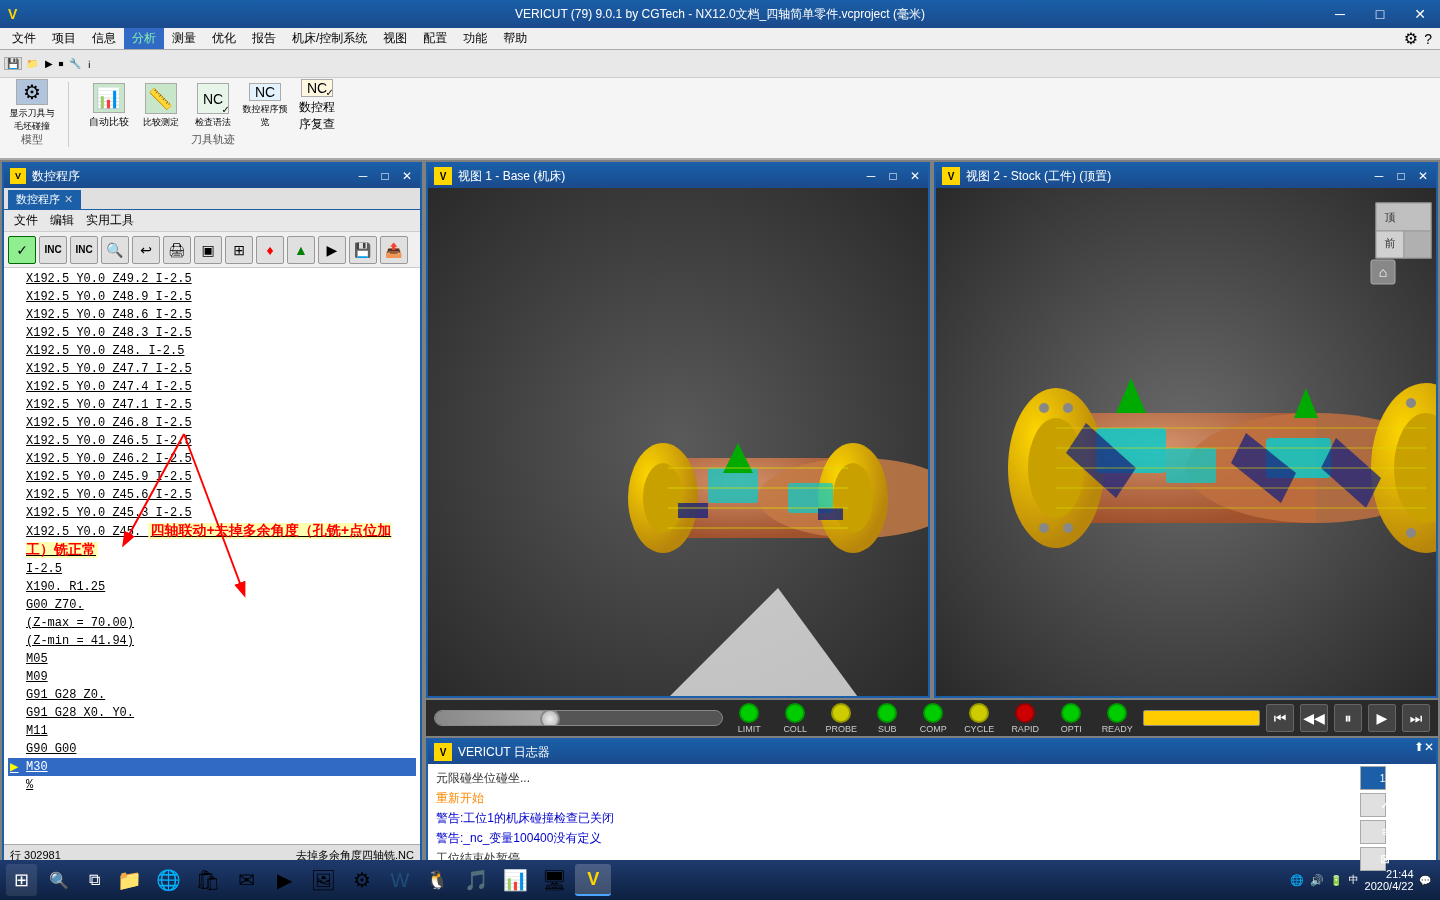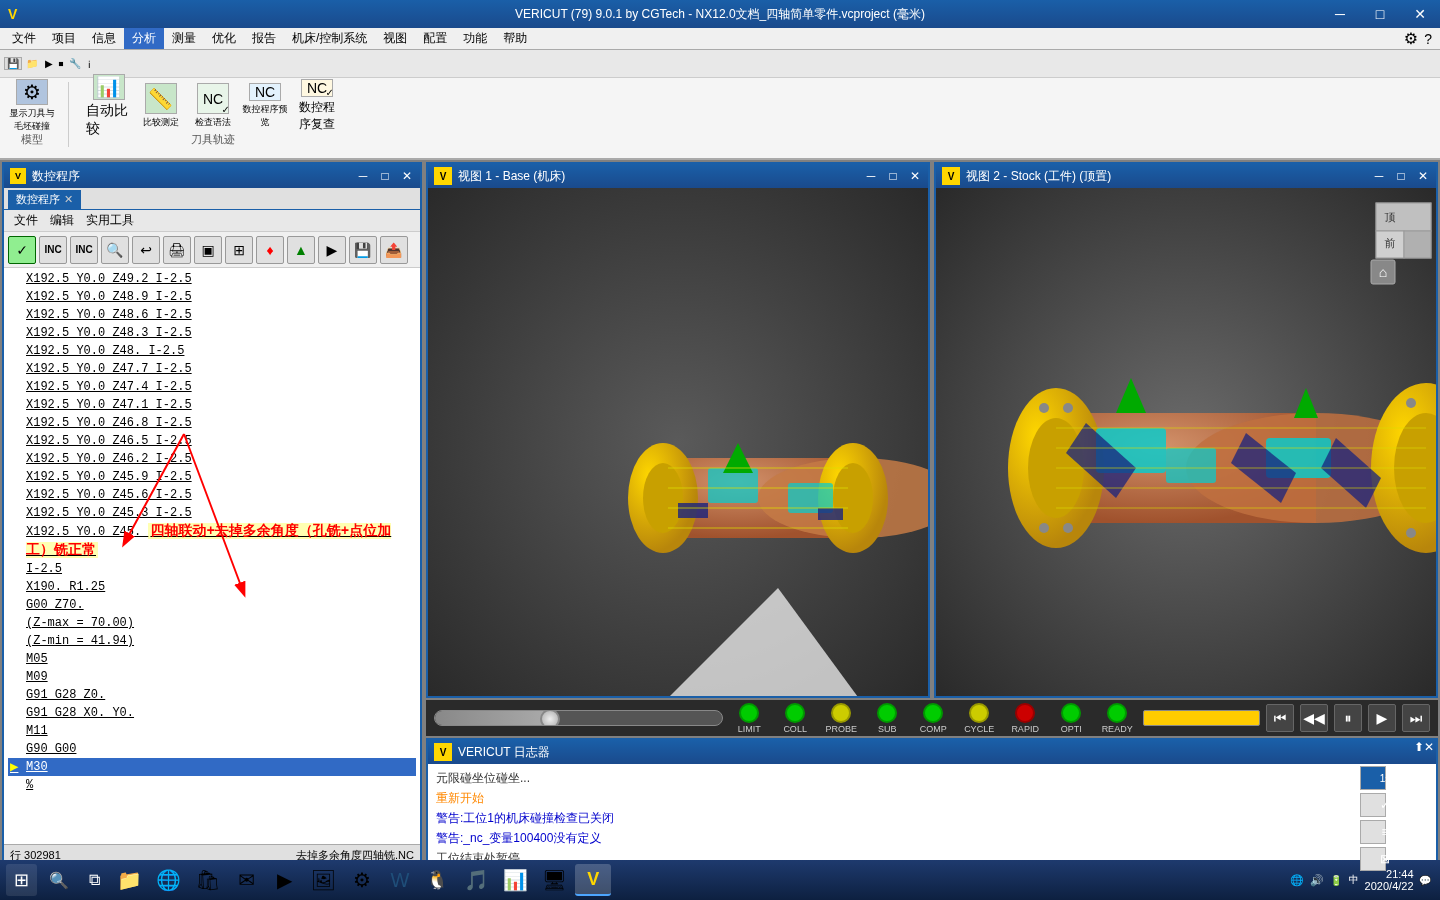--- a/index.html
+++ b/index.html
@@ -48,21 +48,21 @@
       display: flex;
       align-items: center;
       border-bottom: 1px solid #aaa;
       padding: 0 4px;
     }
     #menu-bar .menu-item {
       padding: 2px 8px;
       cursor: pointer;
       font-size: 12px;
     }
-    #menu-bar .menu-item.active { background: #316ac5; color: #ffffff; text-align: center; }
+    #menu-bar .menu-item.active { background: #316ac5; color: #86efac; text-align: center; }
 
     
     #toolbar {
       background: #f5f5f5;
       height: 110px;
       border-bottom: 2px solid #aaa;
       display: flex;
       flex-direction: column;
     }
     #toolbar-top {
@@ -595,21 +595,21 @@
           <div style="font-size:9px;text-align:center;max-width:52px;">显示刀具与毛坯碰撞</div>
         </div>
       </div>
       <div class="group-label">模型</div>
     </div>
 
     <div class="toolbar-group">
       <div class="toolbar-icons-row">
         <div class="toolbar-icon">
           <div class="icon-img" style="background:#c8e6c9;font-size:20px;">📊</div>
-          <div style="font-size:14px;text-align:left;max-width:52px;">自动比较</div>
+          <div style="font-size:10px;text-align:left;max-width:52px;">自动比较</div>
         </div>
         <div class="toolbar-icon">
           <div class="icon-img" style="background:#c8e6c9;font-size:20px;">📏</div>
           <div style="font-size:9px;text-align:center;max-width:52px;">比较测定</div>
         </div>
         <div class="toolbar-icon">
           <div class="icon-img" style="background:#e8f5e9;position:relative;">
             <span style="font-size:14px;">NC</span>
             <span style="position:absolute;bottom:-2px;right:-2px;font-size:10px;">✓</span>
           </div>

